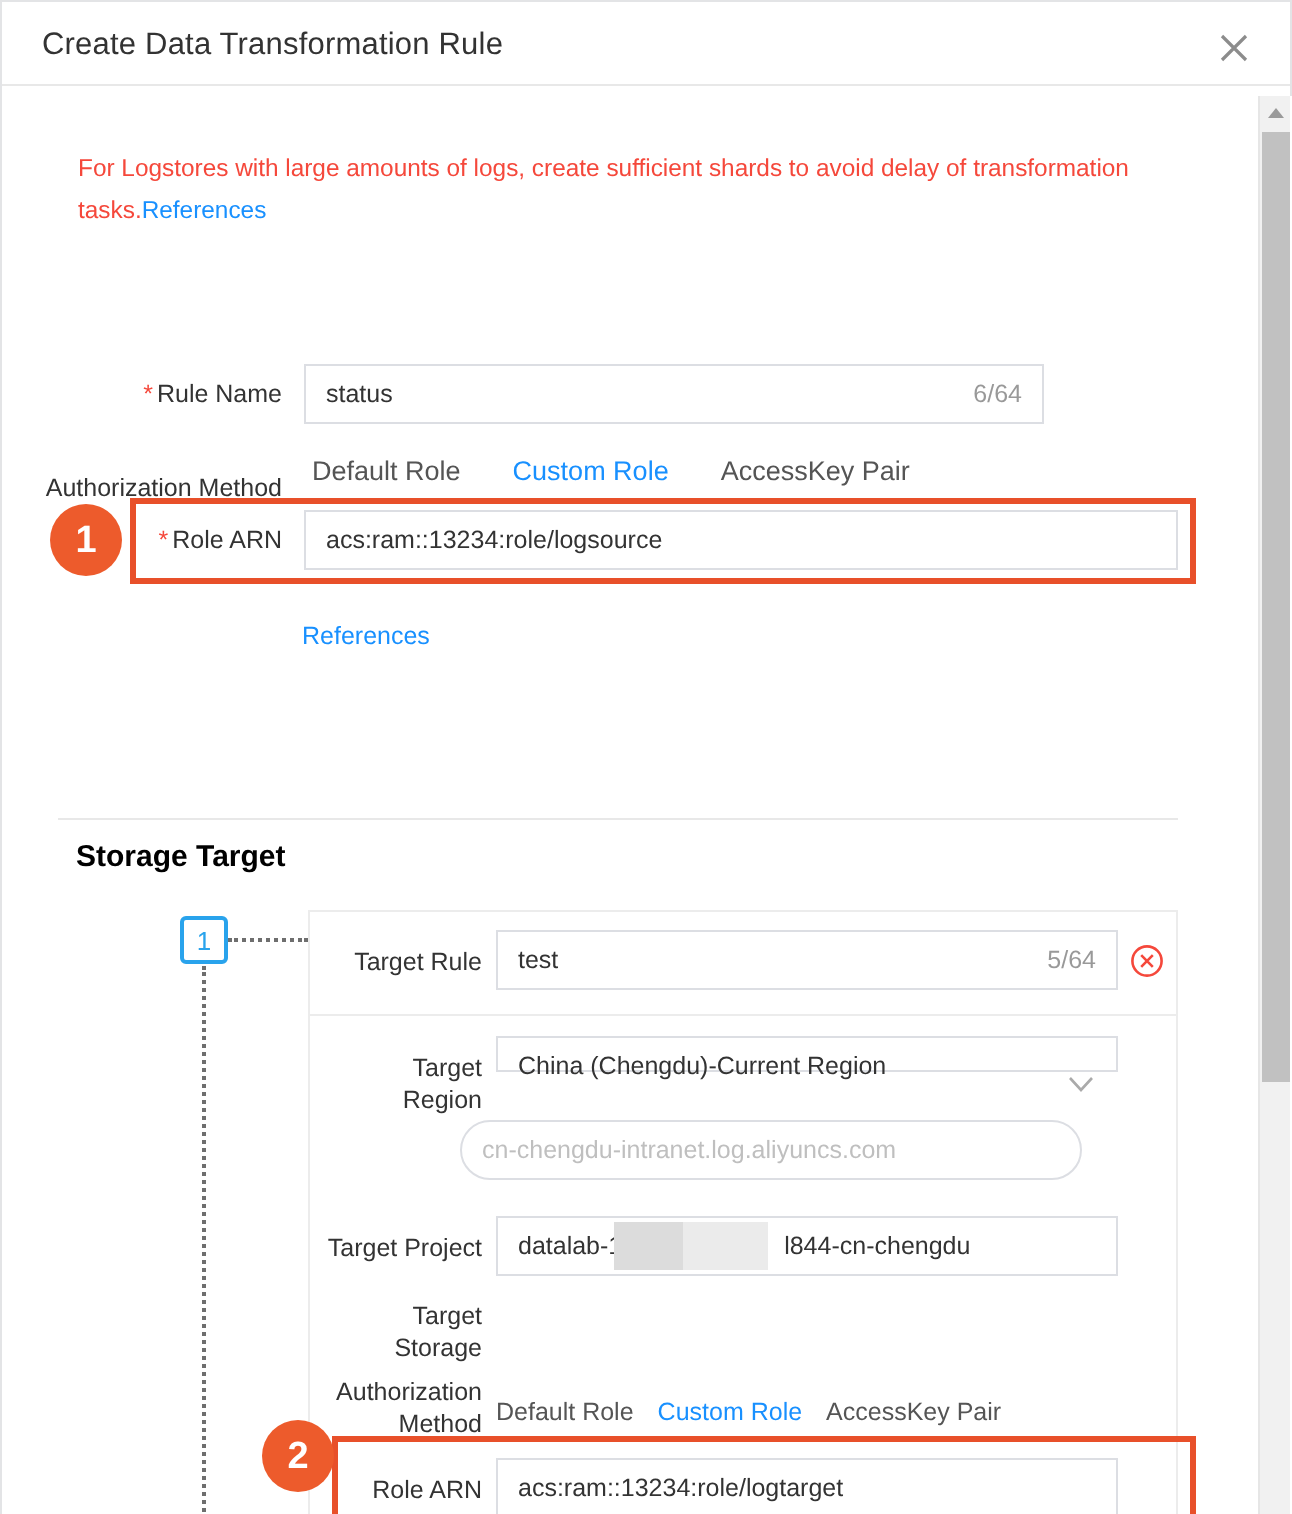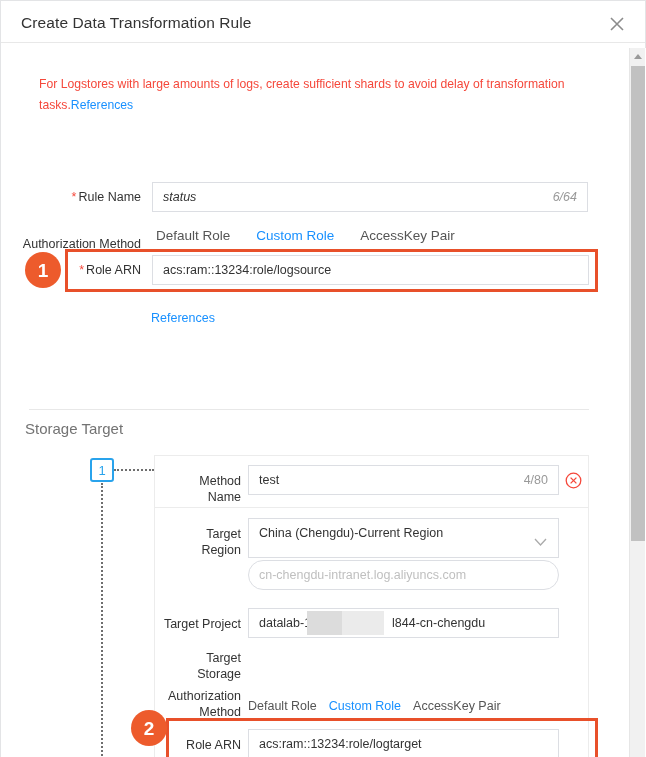--- a/index.html
+++ b/index.html
@@ -156,21 +156,21 @@
     top: 0;
     color: #999999;
     font-size: 12.5px;
   }
   .finput.placeholder {
     color: #bfbfbf;
   }
 
   
   #rule-name-label { left: 45px; top: 141px; width: 95px; }
-  #rule-name-input { left: 151px; top: 134px; width: 436px; font-style: italic; }
+  #rule-name-input { left: 151px; top: 134px; width: 370px; }
 
   
   #auth-label-1 { left: 18px; top: 188px; width: 122px; text-align: right; }
   .tabrow { position: absolute; font-size: 13.5px; }
   .tabrow .tab {
     color: #555555;
     cursor: pointer;
     margin-right: 26px;
     display: inline-block;
   }
@@ -221,24 +221,25 @@
   #divider-1 {
     position: absolute;
     left: 28px;
     top: 361px;
     width: 560px;
     height: 1px;
     background: #e8e8e8;
   }
   #storage-target-title {
     position: absolute;
-    left: 24px;
+    left: 37px;
     top: 372px;
     font-size: 15px;
-    color: #737373;
+    color: #000000;
+    font-weight: bold;
   }
 
   
   #step-marker {
     position: absolute;
     left: 89px;
     top: 410px;
     width: 24px;
     height: 24px;
     box-sizing: border-box;
@@ -299,37 +300,37 @@
     height: 17px;
     cursor: pointer;
   }
 
   #tregion-label { left: 164px; top: 478px; width: 76px; }
   #tregion-select {
     position: absolute;
     left: 247px;
     top: 470px;
     width: 311px;
-    height: 40px;
+    height: 18px;
     box-sizing: border-box;
     border: 1px solid #dcdee3;
     background: #ffffff;
     font-size: 12.5px;
     line-height: 28px;
     padding: 0 10px;
     color: #333333;
     cursor: pointer;
   }
   #tregion-select .chev {
     position: absolute;
     right: 11px;
     top: 10px;
   }
 
-  #endpoint-input { left: 247px; top: 512px; width: 311px; border-radius: 15px; }
+  #endpoint-input { left: 229px; top: 512px; width: 311px; border-radius: 15px; }
 
   #tproject-label { left: 155px; top: 568px; width: 85px; }
   #tproject-input { left: 247px; top: 560px; width: 311px; }
   #mask {
     position: absolute;
     left: 306px;
     top: 563px;
     width: 77px;
     height: 24px;
     background: linear-gradient(90deg,#dcdcdc 0%,#dcdcdc 45%,#ebebeb 45%,#ebebeb 100%);
@@ -394,24 +395,24 @@
       <div id="divider-1"></div>
       <div id="storage-target-title">Storage Target</div>
 
       <div id="step-marker">1</div>
       <div id="dotted-h"></div>
       <div id="dotted-v"></div>
 
       <div id="target-card"></div>
       <div id="card-sep"></div>
 
-      <div class="flabel" id="tname-label">Method Name</div>
+      <div class="flabel" id="tname-label">Target Rule</div>
       <div class="finput" id="tname-input">
         <span>test</span>
-        <span class="counter">4/80</span>
+        <span class="counter">5/64</span>
       </div>
       <div id="delete-target">
         <svg width="17" height="17" viewBox="0 0 17 17">
           <circle cx="8.5" cy="8.5" r="7.3" fill="#ffffff" stroke="#f5483b" stroke-width="1.3"></circle>
           <path d="M5.6 5.6 L11.4 11.4 M11.4 5.6 L5.6 11.4" stroke="#f5483b" stroke-width="1.3" fill="none"></path>
         </svg>
       </div>
 
       <div class="flabel" id="tregion-label">Target Region</div>
       <div id="tregion-select">

